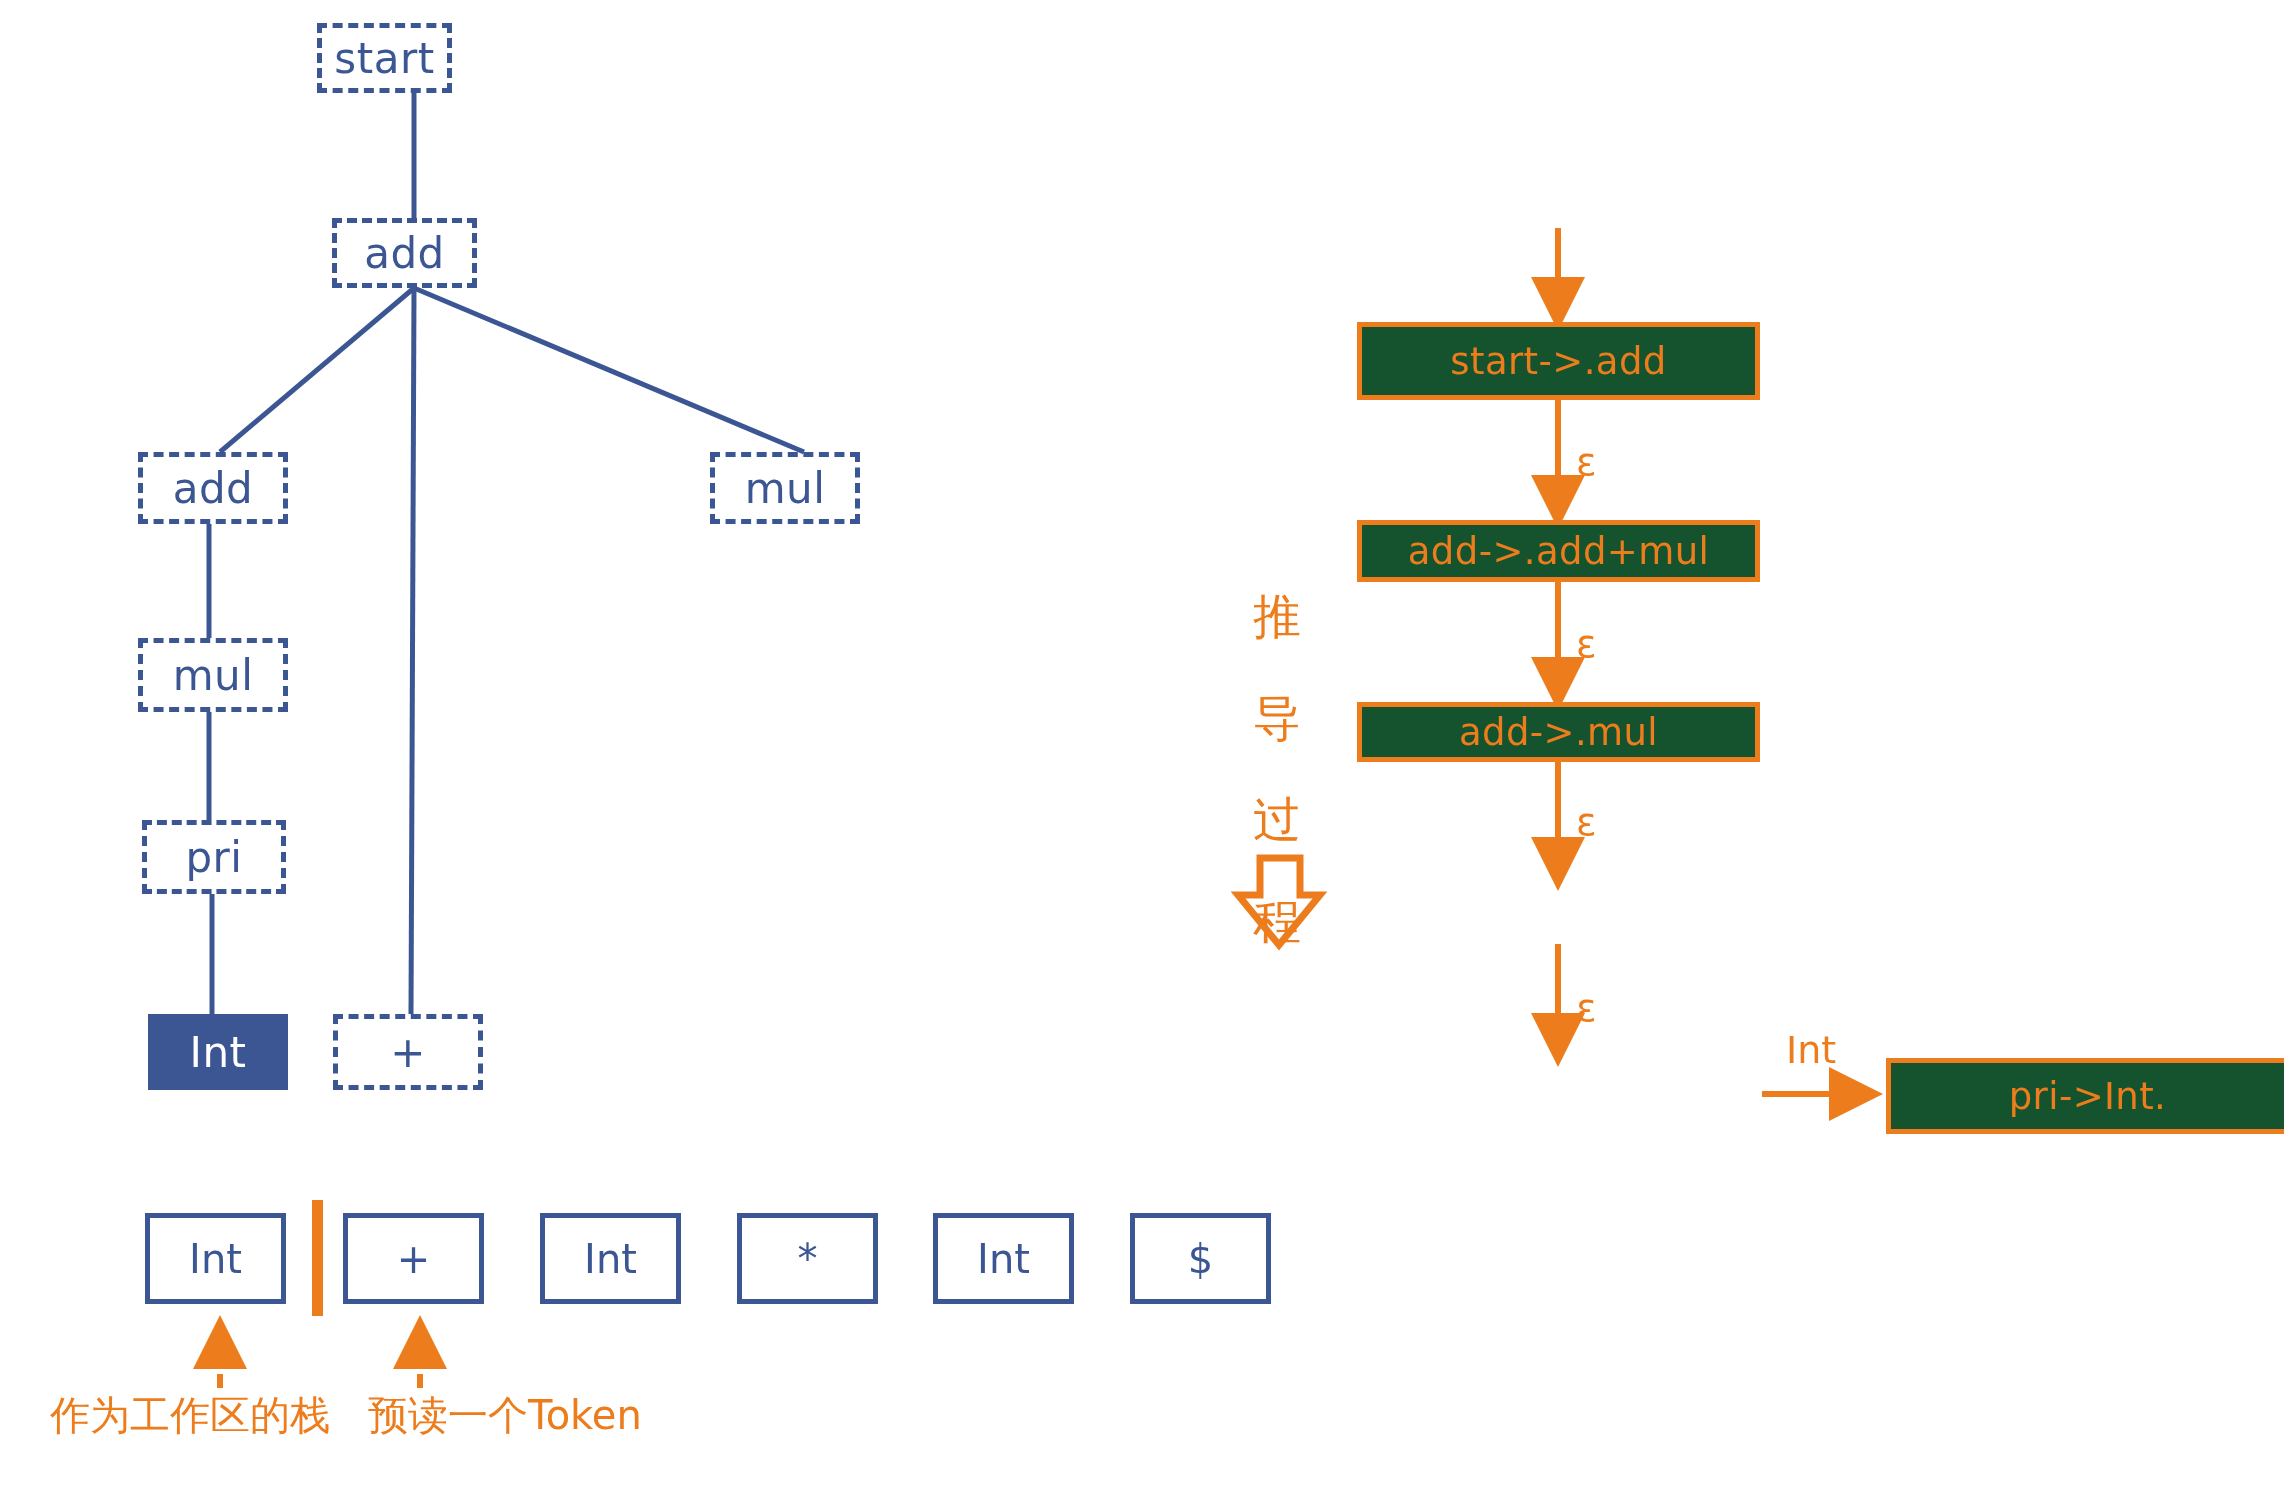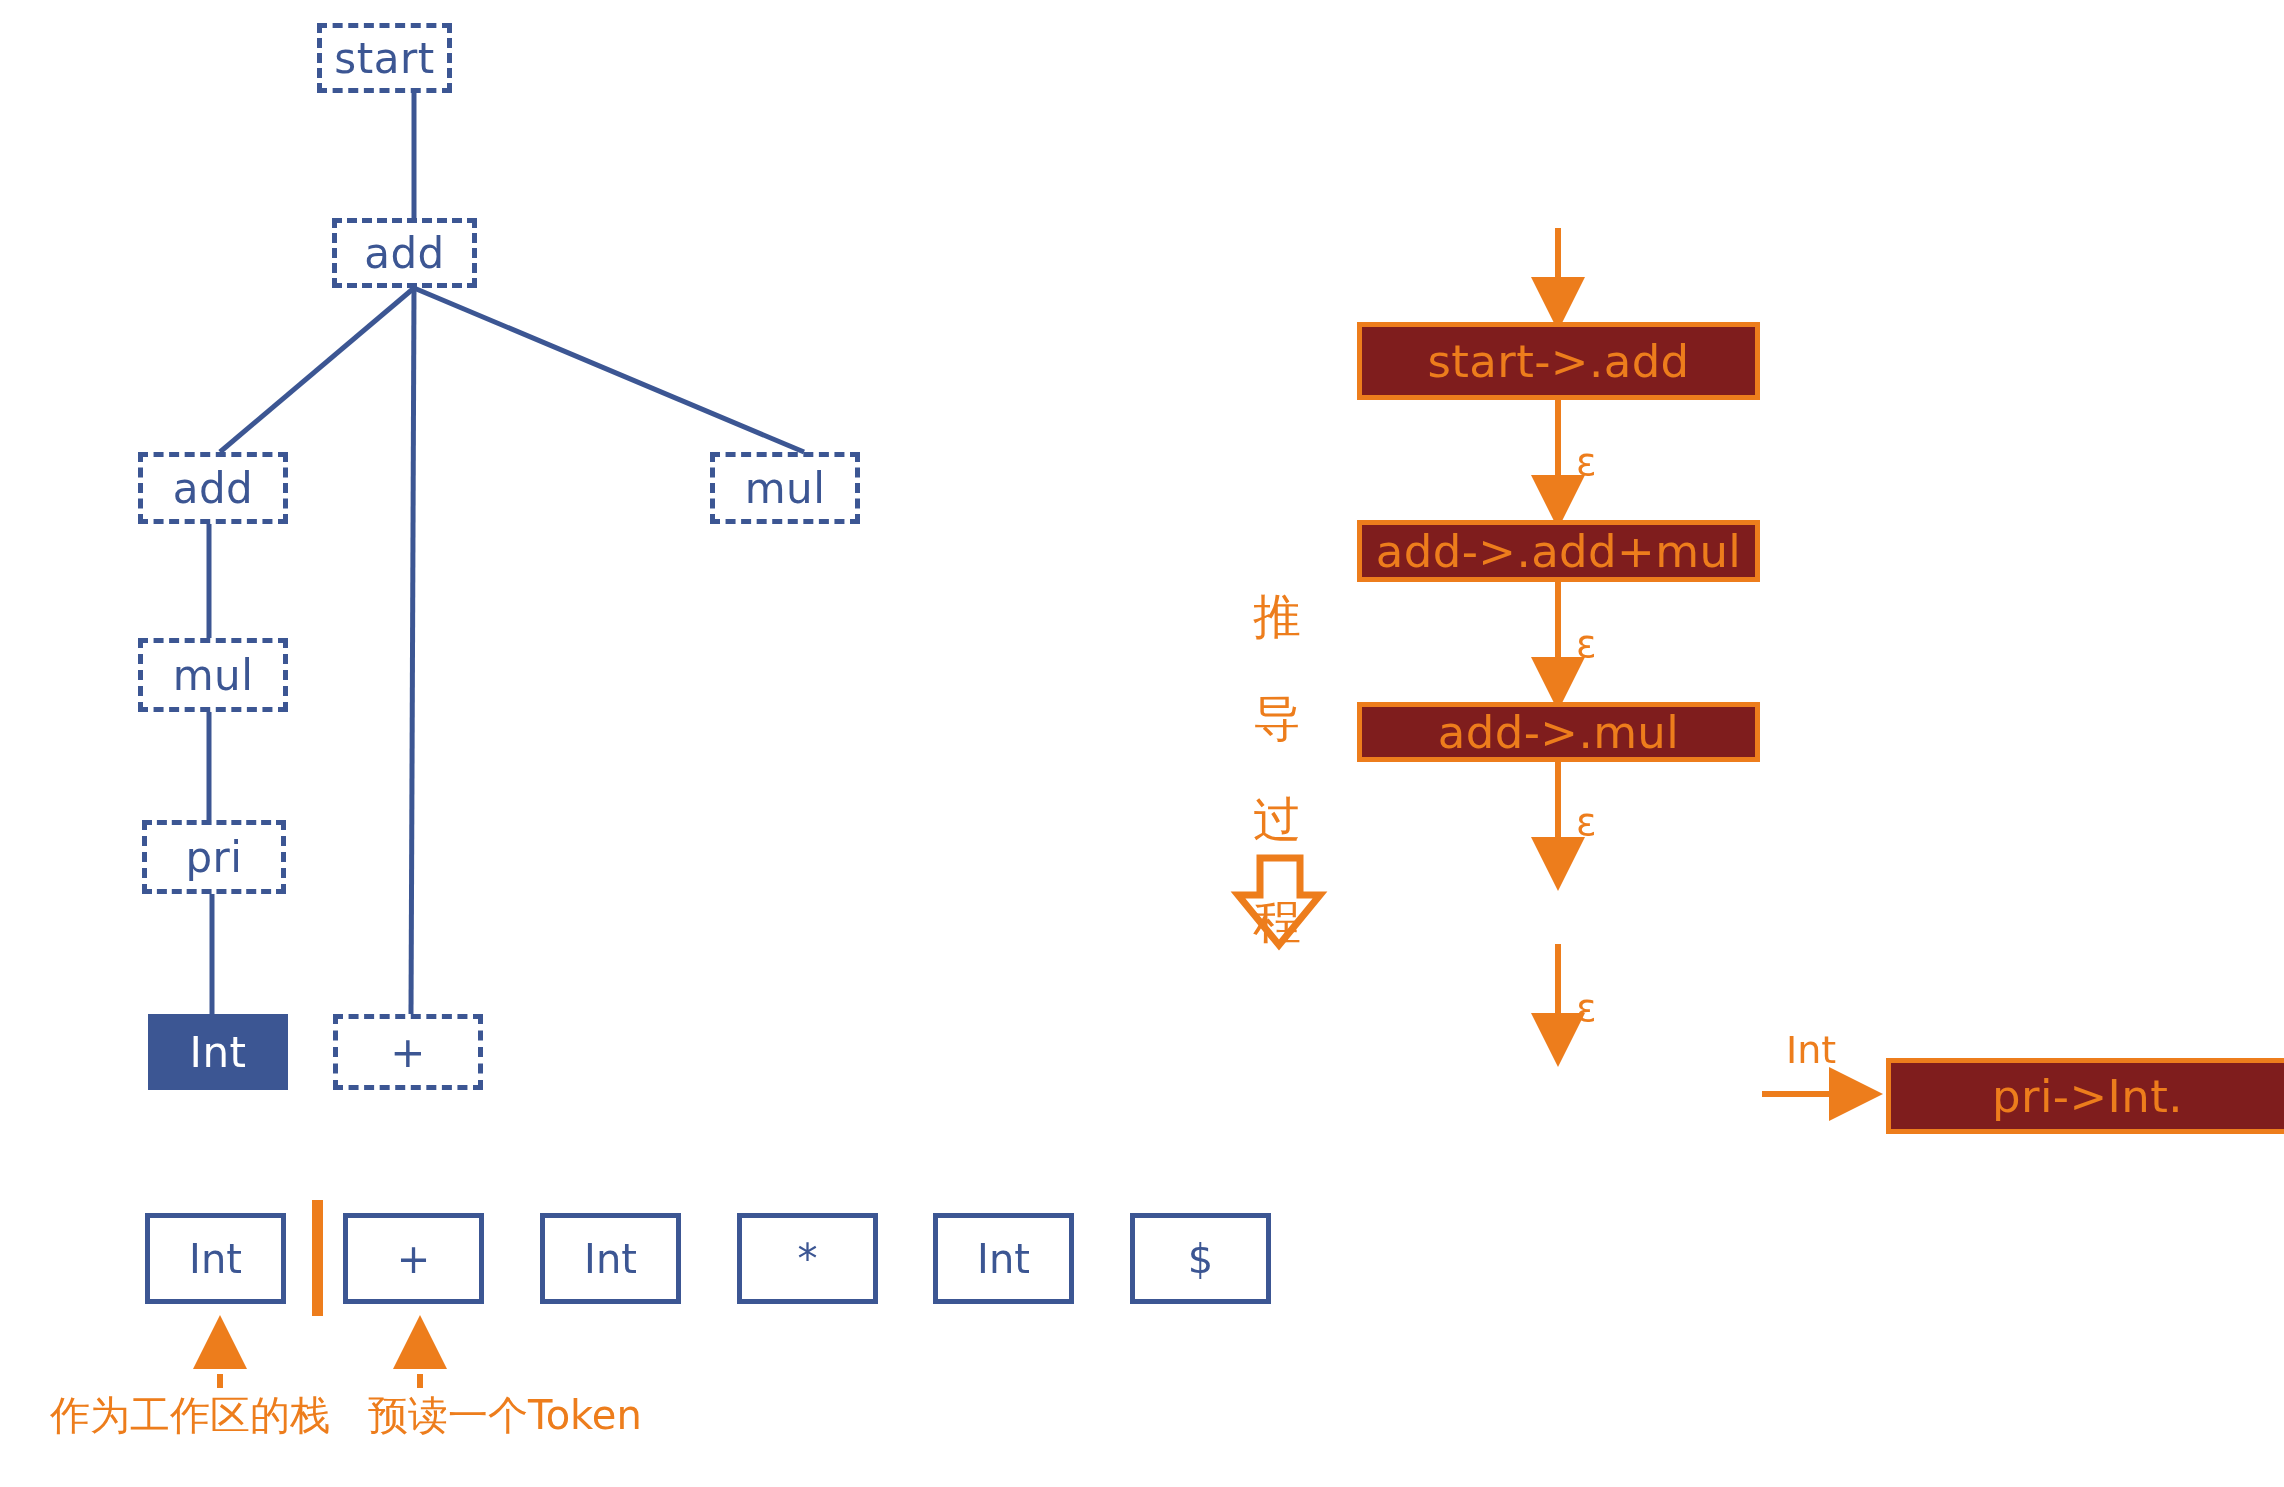--- a/index.html
+++ b/index.html
@@ -50,24 +50,24 @@
     color:#ED7D1C;
     font-size:40px;
     white-space:nowrap;
   }
 
   
   .dbox{
     position:absolute;
     box-sizing:border-box;
     border:5px solid #ED7D1C;
-    background:#7f1d1d;
+    background:#14532d;
     color:#ED7D1C;
     display:flex;align-items:center;justify-content:center;
-    font-size:45px;
+    font-size:37px;
     letter-spacing:.4px;
   }
   .edge-label{
     position:absolute;
     color:#ED7D1C;
     font-size:38px;
     white-space:nowrap;
   }
 
   

